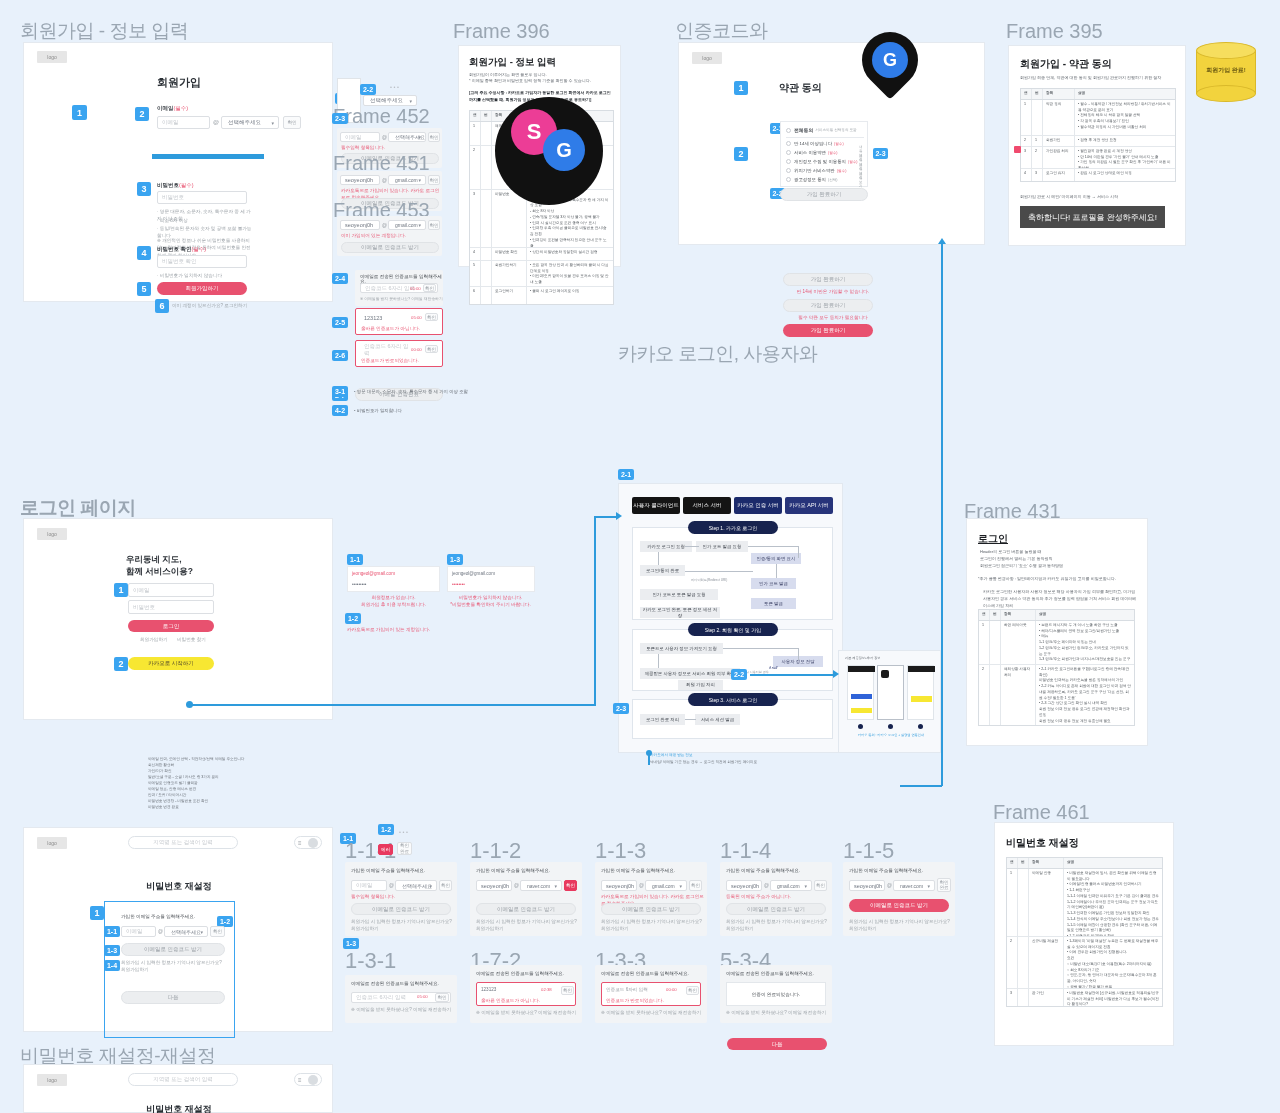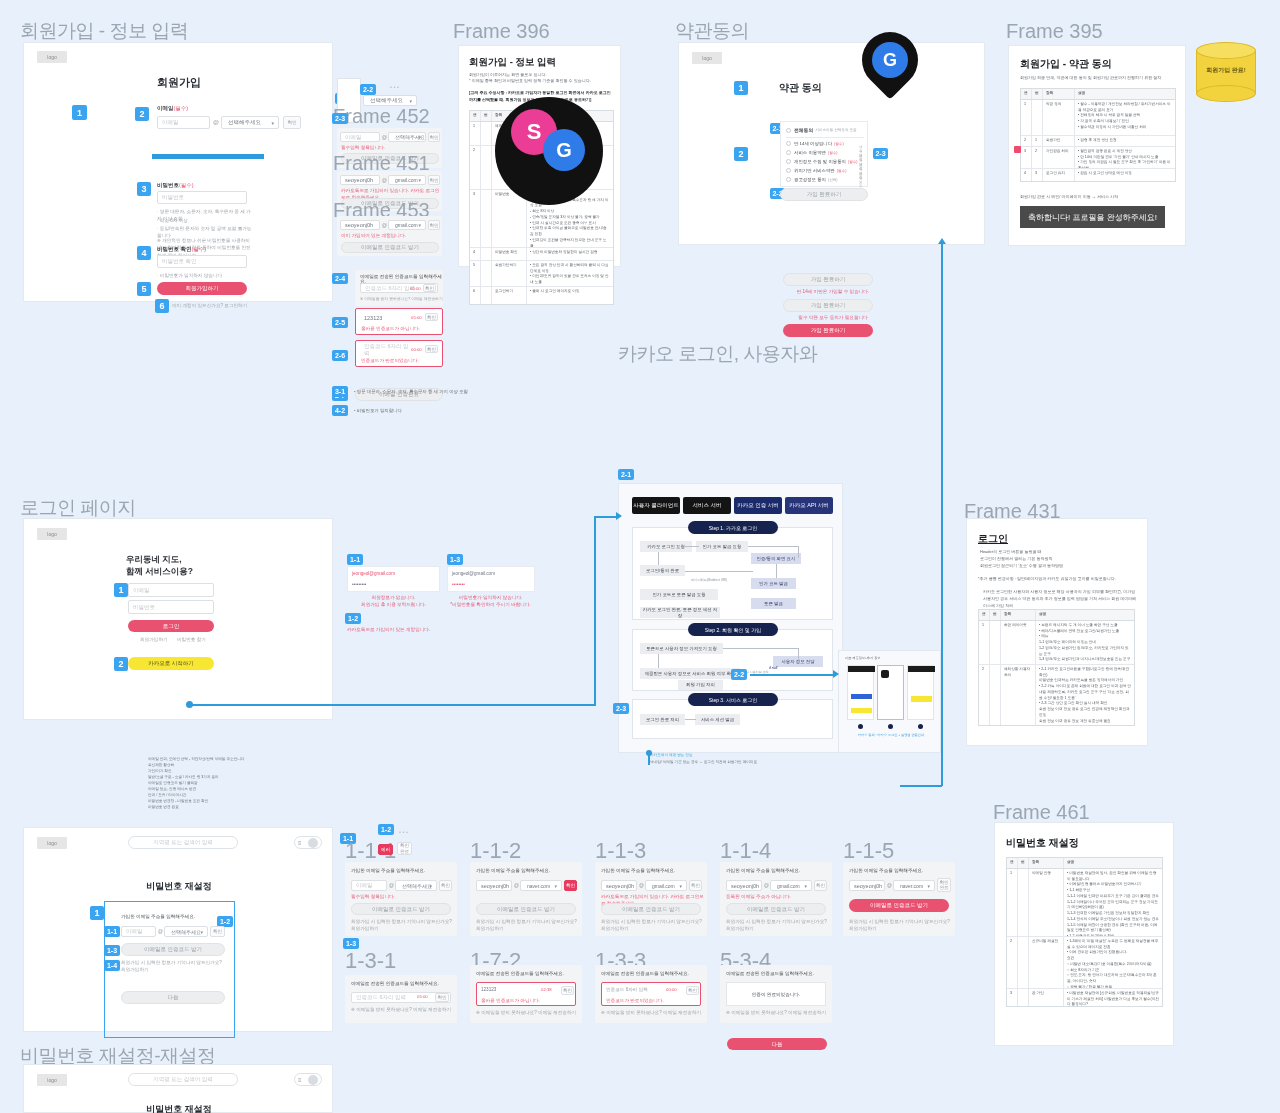--- a/index.html
+++ b/index.html
@@ -425,21 +425,21 @@
         <div class="c" style="width:86px;">• 클릭 시 로그인 페이지로 이동</div>
       </div>
     </div>
   </div>
 
   <div class="bigpin" style="left:495px; top:97px;">
     <div class="b1" style="left:16px; top:12px; width:46px; height:46px; font-size:22px;">S</div>
     <div class="b2" style="left:48px; top:32px; width:42px; height:42px; font-size:20px;">G</div>
   </div>
 
-  <div class="sec-title" style="left:675px; top:18px;">약관동의</div>
+  <div class="sec-title" style="left:675px; top:18px;">인증코드와</div>
   <div class="wf" style="left:678px; top:42px; width:307px; height:203px; border:1px solid #e4e9ef;">
     <div class="logo-chip" style="left:13px; top:9px; width:30px; height:12px;">logo</div>
     <div class="num" style="left:55px; top:38px; width:14px; height:14px;">1</div>
     <div class="ttl" style="left:100px; top:38px; font-size:10px;">약관 동의</div>
 
     <div class="num sm" style="left:91px; top:80px; width:15px; height:11px;">2-1</div>
     <div class="num" style="left:55px; top:104px; width:14px; height:14px;">2</div>
 
     <div style="position:absolute; left:101px; top:78px; width:88px; height:66px; background:#fff; border:1px solid #e7eaee;">
       <div class="ckrow" style="left:5px; top:5px;">
@@ -541,21 +541,21 @@
   </div>
 
   <div class="btn-grey" style="left:783px; top:273px; width:90px; height:13px;">가입 완료하기</div>
   <div class="err" style="left:783px; top:288px; width:100px; text-align:center;">만 14세 미만은 가입할 수 없습니다.</div>
   <div class="btn-grey" style="left:783px; top:299px; width:90px; height:13px;">가입 완료하기</div>
   <div class="err" style="left:783px; top:314px; width:100px; text-align:center;">필수 약관 모두 동의가 필요합니다</div>
   <div class="btn-pink" style="left:783px; top:324px; width:90px; height:13px;">가입 완료하기</div>
 
   <div class="sec-title" style="left:618px; top:341px;">카카오 로그인, 사용자와</div>
 
-  <div class="sec-title" style="left:20px; top:495px;">로그인 페이지</div>
+  <div class="sec-title" style="left:20px; top:495px;font-weight:bold;">로그인 페이지</div>
   <div class="wf" style="left:23px; top:518px; width:310px; height:202px; border:1px solid #e4e9ef;">
     <div class="logo-chip" style="left:13px; top:9px; width:30px; height:12px;">logo</div>
     <div class="ttl" style="left:102px; top:35px; font-size:8.5px;">우리동네 지도,</div>
     <div class="ttl" style="left:102px; top:47px; font-size:8.5px;">함께 서비스이용?</div>
     <div class="num" style="left:90px; top:64px; width:14px; height:14px;">1</div>
     <div class="inp" style="left:104px; top:64px; width:86px; height:14px;">이메일</div>
     <div class="inp" style="left:104px; top:81px; width:86px; height:14px;">비밀번호</div>
     <div class="btn-pink" style="left:104px; top:101px; width:86px; height:12px;">로그인</div>
     <div class="hint" style="left:116px; top:117px;">회원가입하기</div>
     <div class="hint" style="left:153px; top:117px;">비밀번호 찾기</div>

